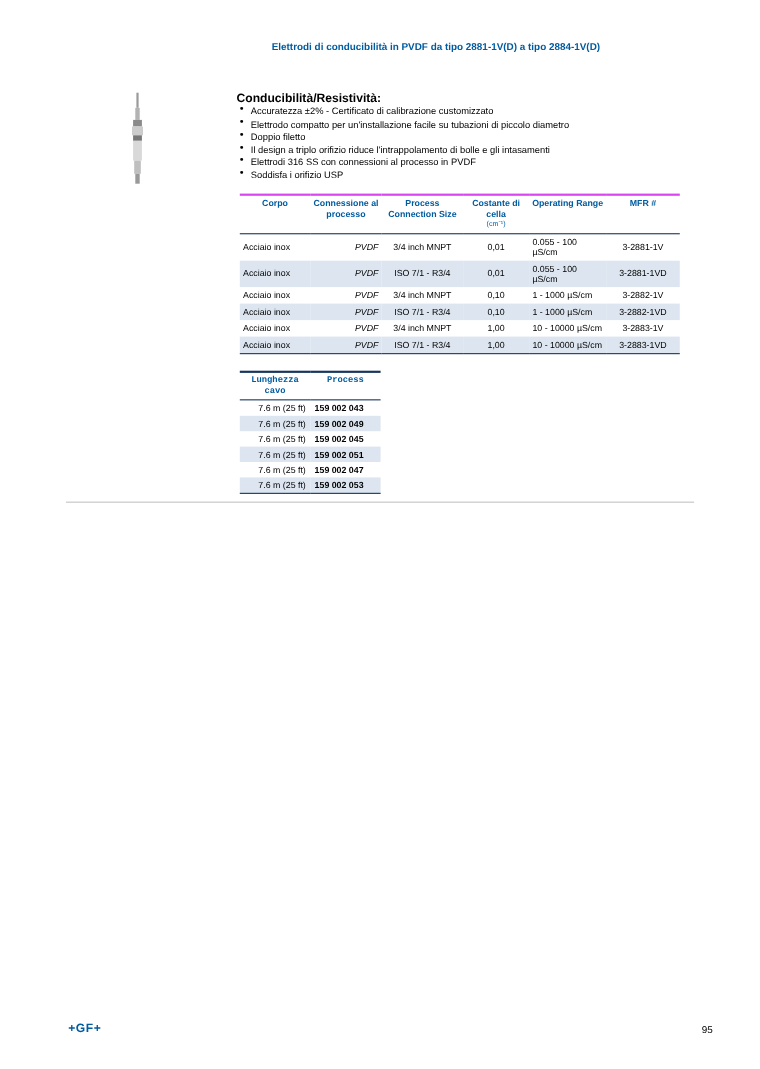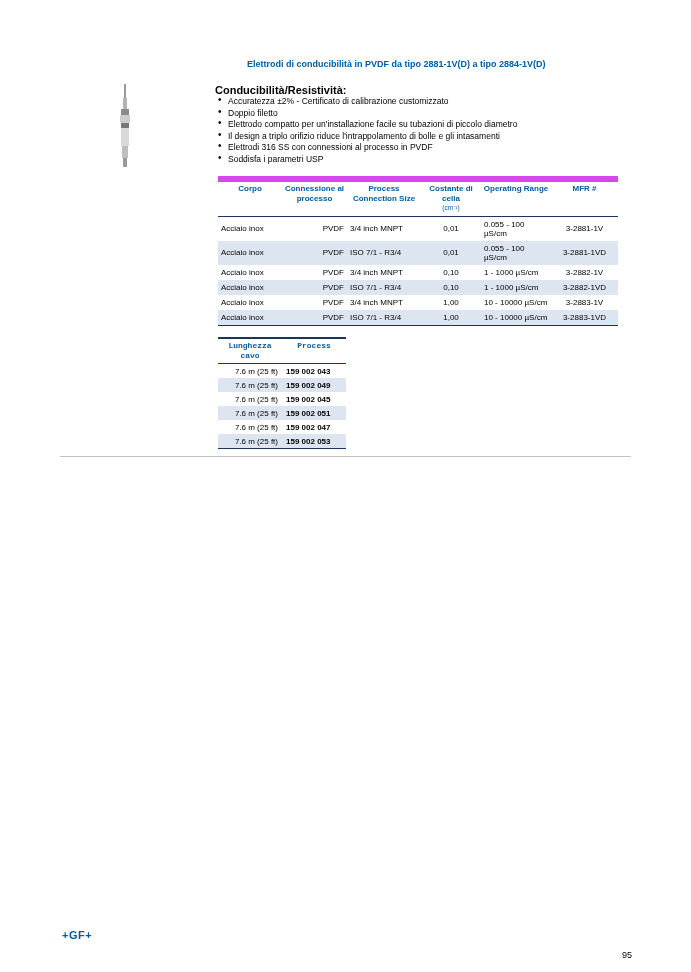--- a/index.html
+++ b/index.html
@@ -1,21 +1,21 @@
 <!DOCTYPE html>
 <html><head>
 <meta charset="utf-8">
 <style>
   * { margin:0; padding:0; box-sizing:border-box; }
   html,body { background:#ffffff; }
   body { font-family:"Liberation Sans", sans-serif; color:#000; }
   .page { position:relative; width:691px; height:972px; background:#ffffff; overflow:hidden; }
 
   .title {
-    position:absolute; left:215px; top:59px; width:430px;
+    position:absolute; left:215px; top:37px; width:430px;
     font-size:9px; font-weight:bold; color:#005b9f; line-height:11px;padding-left:32px;
   }
   .product-figure { position:absolute; left:108px; top:84px; width:34px; height:88px; }
 
   .section-heading {
     position:absolute; left:215px; top:84px;
     font-size:11px; font-weight:bold; color:#000;
   }
   .bullets {
     position:absolute; left:217px; top:96px; width:440px;
@@ -26,29 +26,29 @@
 
   table { border-collapse:collapse; table-layout:fixed; }
 
   .spec-table {
     position:absolute; left:218px; top:176px; width:400px;
     font-size:8px;
   }
   .spec-table th {
     color:#005b9f; font-weight:bold; text-align:center; vertical-align:top;
     padding:2px 2px 3px 2px; line-height:9.5px;
-    border-top:6px solid #d946ef; border-bottom:1px solid #17365d;
+    border-top:2px solid #d946ef; border-bottom:1px solid #17365d;
   }
   .spec-table th .unit { display:block; font-size:6.5px; font-weight:normal; color:#005b9f; }
   .spec-table td { padding:3px 3px; vertical-align:middle; line-height:9px; }
   .spec-table tr.alt td { background:#dde6f0; }
   .spec-table tbody tr:last-child td { border-bottom:1px solid #17365d; }
   .spec-table td:nth-child(1){ text-align:left; }
-  .spec-table td:nth-child(2){ text-align:right; }
-  .spec-table td:nth-child(3){ text-align:left; }
+  .spec-table td:nth-child(2){ text-align:right;font-style:italic; }
+  .spec-table td:nth-child(3){ text-align:center; }
   .spec-table td:nth-child(4){ text-align:center; }
   .spec-table td:nth-child(5){ text-align:left; }
   .spec-table td:nth-child(6){ text-align:center;margin-top:29px; }
   .col-corpo{width:64px;} .col-conn{width:65px;} .col-proc{width:74px;}
   .col-cost{width:60px;} .col-range{width:70px;} .col-mfr{width:67px;}
 
   .code-table {
     position:absolute; left:218px; top:337px; width:128px;
     font-size:8px;
   }
@@ -59,21 +59,21 @@
   }
   .code-table td { padding:2.5px 4px; line-height:9px; }
   .code-table tr.alt td { background:#dde6f0; }
   .code-table tbody tr:last-child td { border-bottom:1px solid #17365d; }
   .code-table td:nth-child(1){ text-align:right; width:72px; }
   .code-table td:nth-child(2){ text-align:left; font-weight:bold; width:56px; }
 
   .divider { position:absolute; left:60px; top:456px; width:571px; height:1px; background:#c2c2c2; }
 
   .footer-logo { position:absolute; left:62px; top:929px; font-size:11px; font-weight:bold; color:#005b9f; letter-spacing:0.5px; }
-  .page-number { position:absolute; left:622px; top:931px; font-size:9px; color:#000;margin-top:19px; }
+  .page-number { position:absolute; left:638px; top:931px; font-size:9px; color:#000; }
 </style>
 </head>
 <body>
 
 <div class="page">
 
   <div class="title">Elettrodi di conducibilità in PVDF da tipo 2881-1V(D) a tipo 2884-1V(D)</div>
 
   <div class="product-figure">
     <svg width="34" height="88" viewBox="0 0 34 88">
@@ -85,25 +85,25 @@
       <rect x="13" y="44" width="8" height="18" fill="#d9d9d9"></rect>
       <rect x="14" y="62" width="6" height="12" fill="#bfbfbf"></rect>
       <rect x="15" y="74" width="4" height="9" fill="#999999"></rect>
     </svg>
   </div>
 
   <div class="section-heading">Conducibilità/Resistività:</div>
 
   <ul class="bullets">
     <li>Accuratezza ±2% - Certificato di calibrazione customizzato</li>
+    <li>Elettrodo compatto per un'installazione facile su tubazioni di piccolo diametro</li>
     <li>Doppio filetto</li>
-    <li>Elettrodo compatto per un'installazione facile su tubazioni di piccolo diametro</li>
     <li>Il design a triplo orifizio riduce l'intrappolamento di bolle e gli intasamenti</li>
     <li>Elettrodi 316 SS con connessioni al processo in PVDF</li>
-    <li>Soddisfa i parametri USP</li>
+    <li>Soddisfa i orifizio USP</li>
   </ul>
 
   <table class="spec-table">
     <thead>
       <tr>
         <th class="col-corpo">Corpo</th>
         <th class="col-conn">Connessione al processo</th>
         <th class="col-proc">Process Connection Size</th>
         <th class="col-cost">
           <span>Costante di cella</span>

